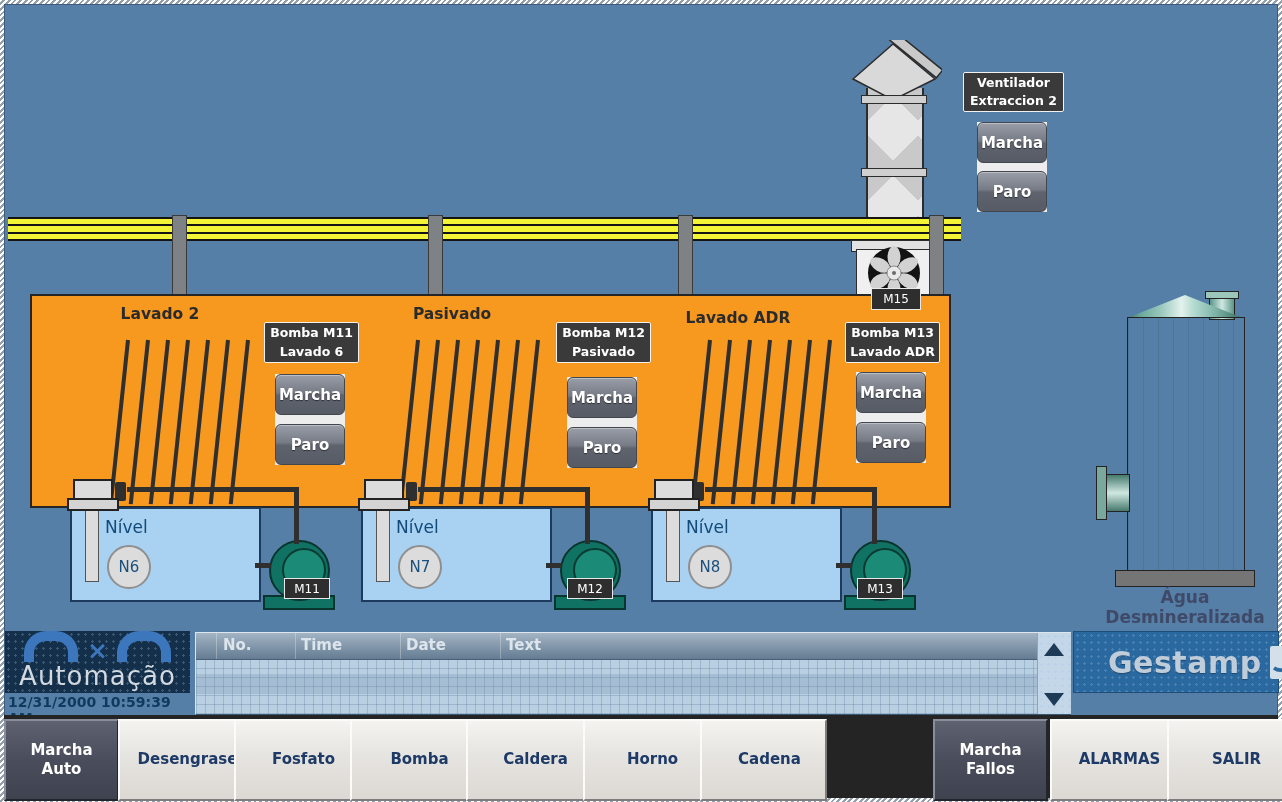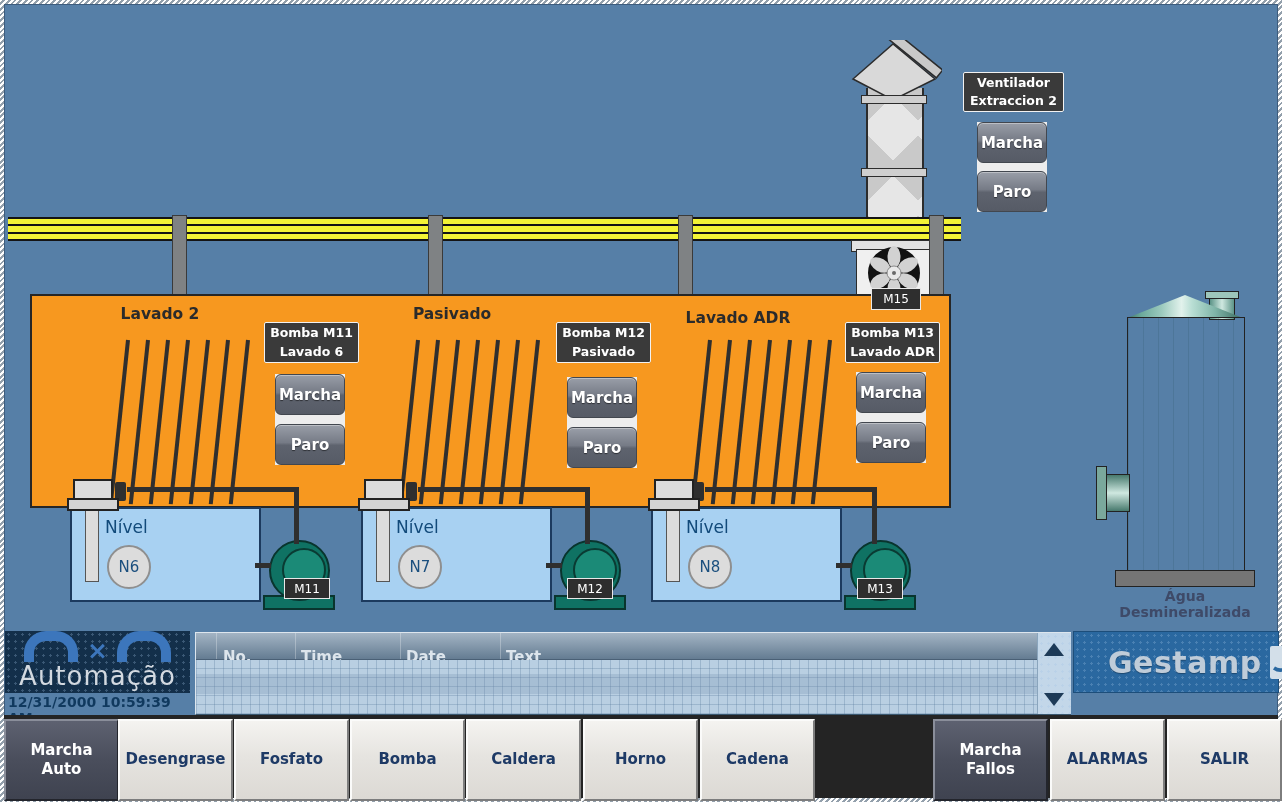--- a/index.html
+++ b/index.html
@@ -67,38 +67,38 @@
   .pump-tag{top:578px;width:44px;height:19px;z-index:8;}
 
   
   .stank-grad{background:linear-gradient(90deg,#3f7568 0%,#6ba99b 12%,#9ccabe 30%,#e2f2ec 47%,
        #b9ded4 56%,#7fb5a8 76%,#47796d 95%,#3a6a5f 100%);}
   .stank-body{left:1127px;top:317px;width:116px;height:255px;border:1px solid #222;z-index:5;
        background-blend-mode:multiply;}
   .stank-stripes{background-image:repeating-linear-gradient(90deg,rgba(0,40,30,.10) 0 1px,rgba(255,255,255,0) 1px 15px);}
   .stank-cone{left:1127px;top:295px;width:116px;height:23px;z-index:5;
        clip-path:polygon(50% 0,100% 100%,0 100%);}
-  .big-label{z-index:6;font-weight:bold;font-size:14px;color:#3e4a68;text-align:center;white-space:pre-line;line-height:1.15;}
+  .big-label{z-index:6;font-weight:bold;font-size:17px;color:#3e4a68;text-align:center;white-space:pre-line;line-height:1.15;}
 
   
   .dotted{background-image:radial-gradient(rgba(160,195,230,.28) 1px,transparent 1.4px);background-size:7px 7px;}
   .logo-panel{left:5px;top:631px;width:185px;height:62px;background-color:#132f4a;z-index:5;
        display:flex;flex-direction:column;align-items:center;}
   .nxn{display:flex;align-items:flex-end;gap:9px;margin-top:5px;height:26px;}
   .arch{width:34px;height:21px;border:10px solid #3c76bc;border-bottom:none;border-radius:22px 22px 0 0;}
   .nxn-x{color:#3c76bc;font-weight:bold;font-size:25px;line-height:22px;}
   .automacao{color:#d3d9e0;font-size:26px;letter-spacing:1px;line-height:1.1;}
   .timestamp{left:8px;top:694px;width:182px;font-weight:bold;font-size:14px;color:#10395e;z-index:5;}
 
   .alarm-win{left:195px;top:632px;width:875px;height:81px;z-index:5;display:flex;
        border-top:1px solid #dde6ee;border-left:1px solid #dde6ee;border-bottom:1px solid #39576f;}
   .alarm-table{width:842px;display:flex;flex-direction:column;}
   .alarm-head{height:26px;background:linear-gradient(#a3b4c4,#647c92);border-bottom:1px solid #4a6076;
        position:relative;color:#dde5ec;font-weight:bold;font-size:15px;}
-  .alarm-head span{position:absolute;top:3px;margin-top:12px;}
+  .alarm-head span{position:absolute;top:3px;}
   .hsep{position:absolute;top:0;width:1px;height:26px;background:rgba(255,255,255,.28);}
   .alarm-body{flex:1;background-color:#b9cfe2;position:relative;
        background-image:repeating-linear-gradient(90deg,rgba(80,115,150,.28) 0 1px,transparent 1px 9px),
                         repeating-linear-gradient(0deg,rgba(80,115,150,.28) 0 1px,transparent 1px 9px);}
   .alarm-band{position:absolute;left:0;top:14px;width:100%;height:20px;background:rgba(110,140,170,.25);}
   .alarm-scroll{width:33px;background-color:#c3d7e9;position:relative;border-left:1px solid #8aa5bd;}
   .tri-up{position:absolute;left:6px;top:10px;width:0;height:0;cursor:pointer;
        border-left:10px solid transparent;border-right:10px solid transparent;border-bottom:13px solid #1d3a57;}
   .tri-down{position:absolute;left:6px;bottom:8px;width:0;height:0;cursor:pointer;
        border-left:10px solid transparent;border-right:10px solid transparent;border-top:13px solid #1d3a57;}
@@ -110,21 +110,21 @@
   .gestamp-box{width:34px;height:33px;background:#d3dfe9;border-radius:2px;margin-left:8px;
        display:flex;align-items:center;justify-content:center;}
 
   
   .navbar{left:4px;top:715px;width:1274px;height:83px;background:#242424;z-index:6;}
   .nav-btn{position:absolute;top:4px;width:111px;height:78px;display:flex;align-items:center;
        justify-content:center;text-align:center;white-space:pre-line;font-weight:bold;font-size:15px;
        line-height:1.3;cursor:pointer;}
   .nav-light{color:#1e3a66;background:linear-gradient(180deg,#f4f3f0,#e6e4e0 45%,#dcd9d4);
        border-top:2px solid #fbfbfa;border-left:2px solid #fbfbfa;
-       border-right:2px solid #7d7d7d;border-bottom:2px solid #7d7d7d;}
+       border-right:2px solid #7d7d7d;border-bottom:2px solid #7d7d7d;padding-left:12px;}
   .nav-dark{color:#fff;background:linear-gradient(180deg,#5d6170,#4a4e5c 50%,#3f4350);
        border-top:2px solid #8a8e9a;border-left:2px solid #8a8e9a;
        border-right:2px solid #23252c;border-bottom:2px solid #23252c;}
 </style>
 </head>
 <body>
 
 <div class="page">
   <div class="bg abs"></div>
 

